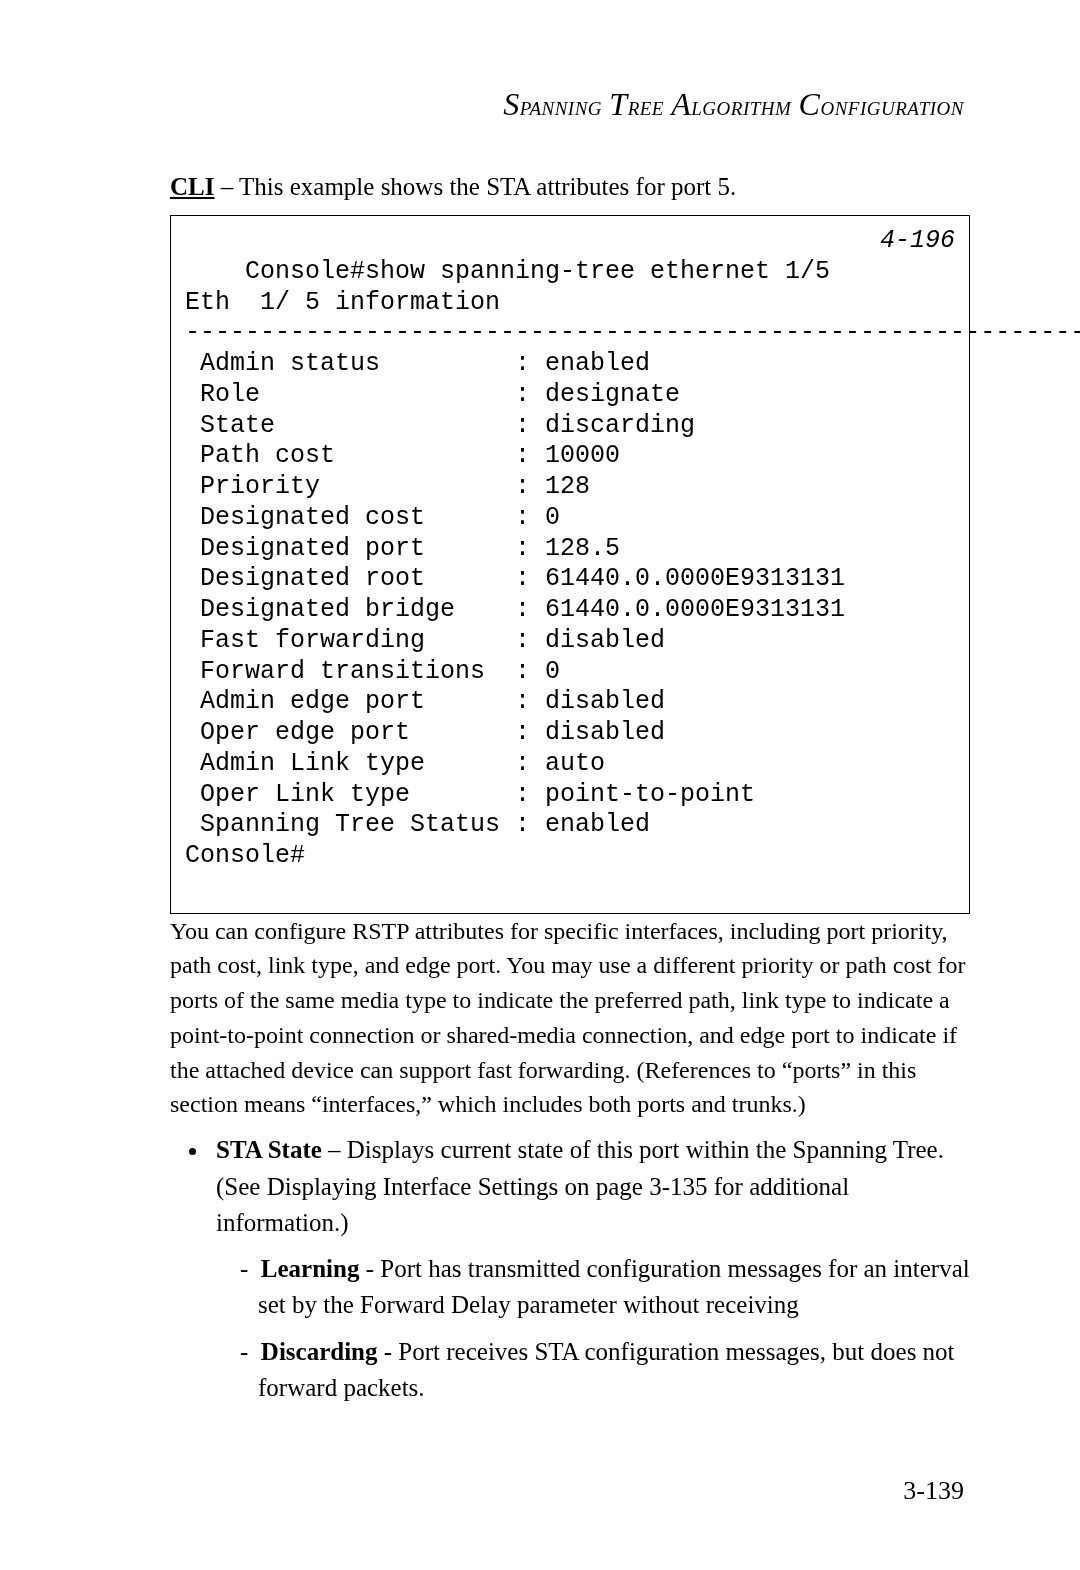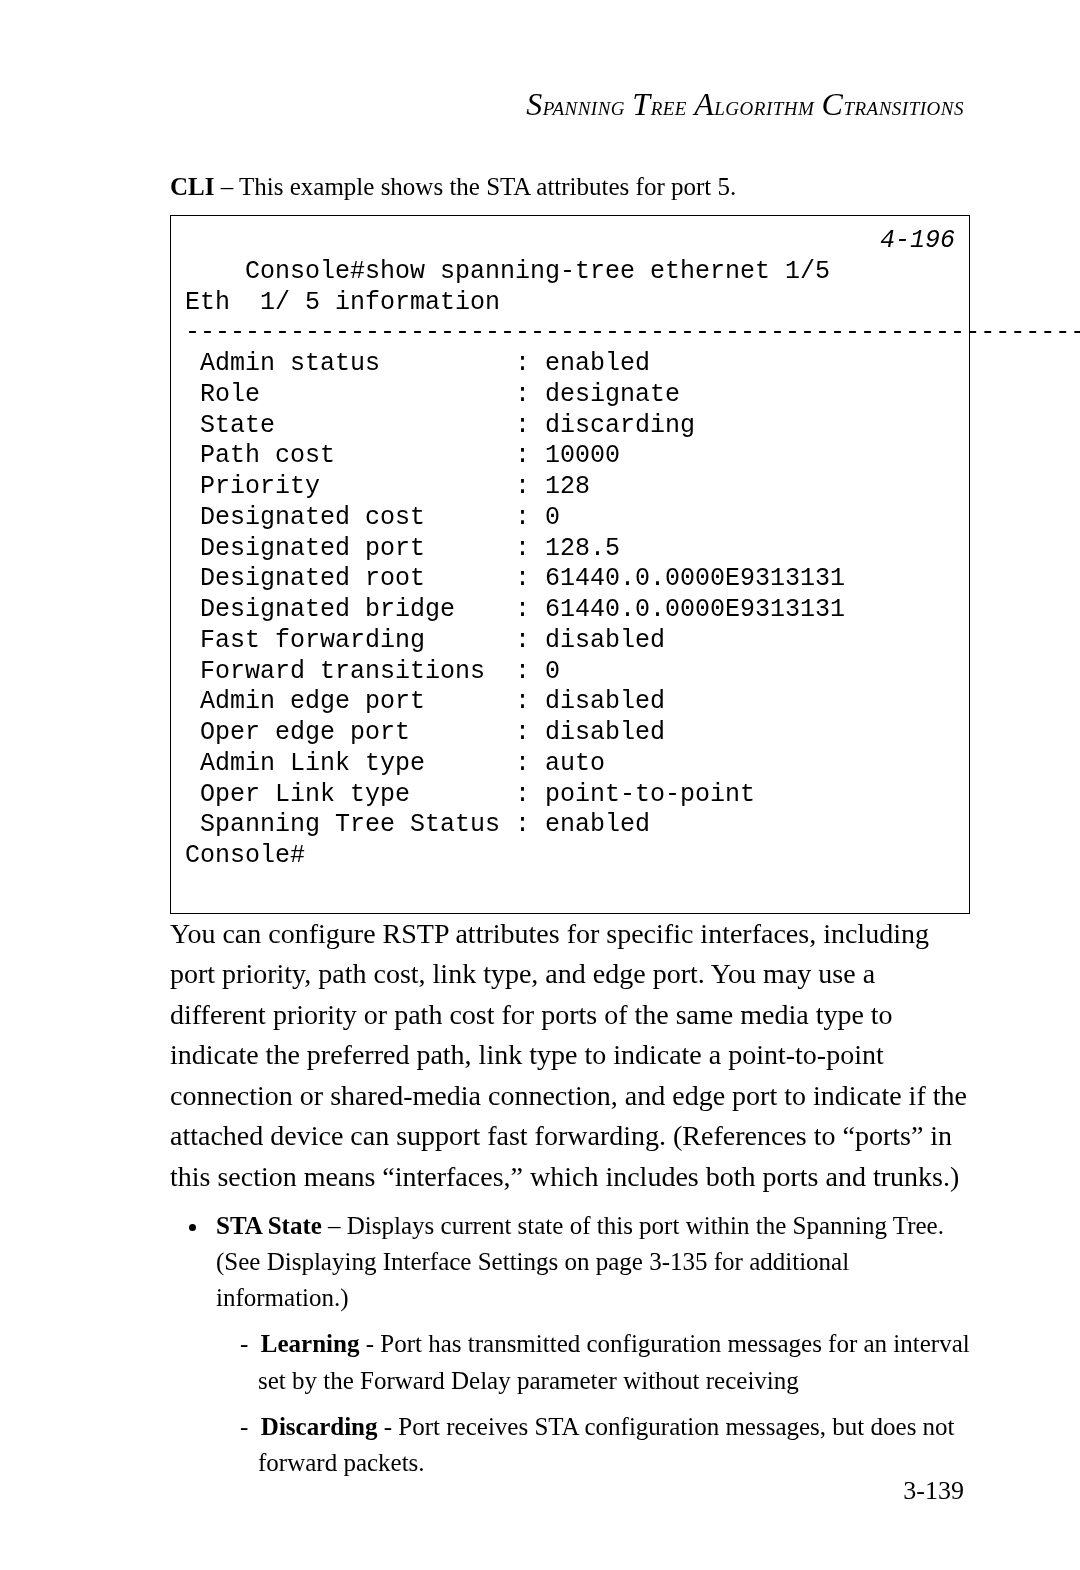--- a/index.html
+++ b/index.html
@@ -30,20 +30,21 @@
   .header .drop {
     font-size: 32px;
     font-style: italic;
   }
   .cli-intro {
     font-size: 25px;
     margin: 0 0 14px 60px;
   }
   .cli-intro .bold {
     font-weight: bold;
+    text-decoration: underline;
   }
   .cli-box {
     margin-left: 60px;
     border: 1.5px solid #000;
     padding: 10px 14px 10px 14px;
     font-family: "Courier New", Courier, monospace;
     font-size: 25px;
     line-height: 1.23;
     white-space: pre;
     position: relative;
@@ -54,21 +55,21 @@
     right: 14px;
     font-style: italic;
     font-family: "Courier New", Courier, monospace;
   }
   .h2 {
     font-size: 30px;
     font-weight: bold;
     margin: 42px 0 14px 0;
   }
   .body-text {
-    font-size: 28px;
+    font-size: 24px;
     line-height: 1.45;
     margin: 0 0 0 60px;
   }
   .h3 {
     font-size: 26px;
     font-weight: bold;
     margin: 30px 0 8px 60px;
   }
   .bullet-list {
     list-style: disc;
@@ -107,21 +108,21 @@
     font-size: 26px;
     text-align: right;
   }
 </style>
 </head>
 <body>
 
 <div class="page">
 
   <div class="header">
-    <span class="drop">S</span><span>panning&nbsp;</span><span class="drop">T</span><span>ree&nbsp;</span><span class="drop">A</span><span>lgorithm&nbsp;</span><span class="drop">C</span><span>transitions</span>
+    <span class="drop">S</span><span>panning&nbsp;</span><span class="drop">T</span><span>ree&nbsp;</span><span class="drop">A</span><span>lgorithm&nbsp;</span><span class="drop">C</span><span>onfiguration</span>
   </div>
 
   <p class="cli-intro">
     <span class="bold">CLI</span><span> – This example shows the STA attributes for port 5.</span>
   </p>
 
   <div class="cli-box">
     <span class="cli-ref">4-196</span><span>Console#show spanning-tree ethernet 1/5
 Eth  1/ 5 information
 --------------------------------------------------------------

